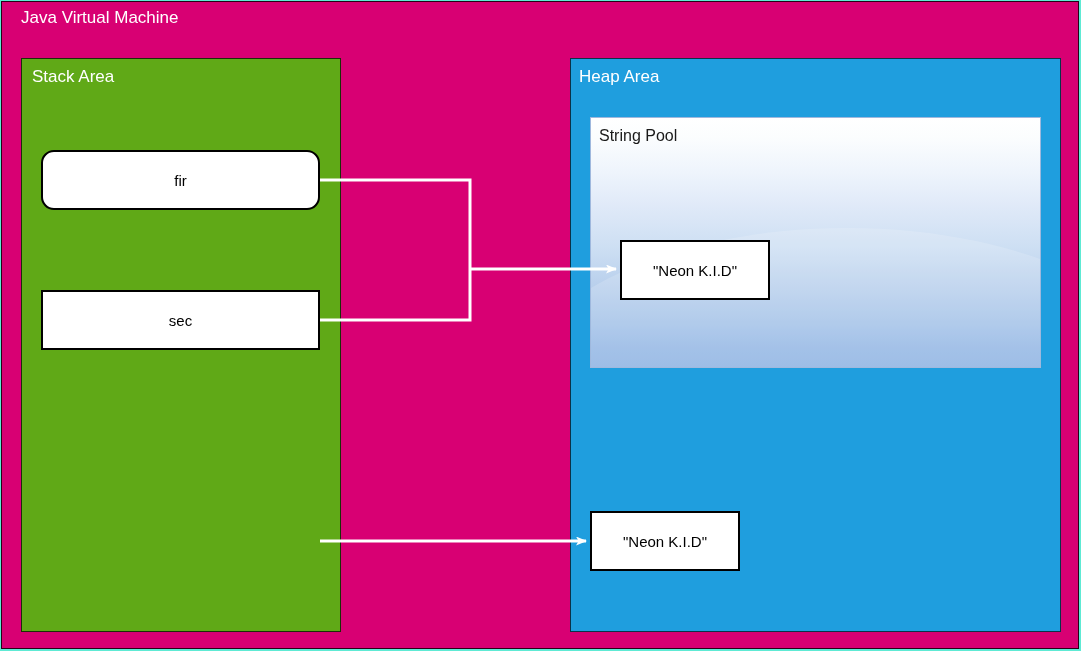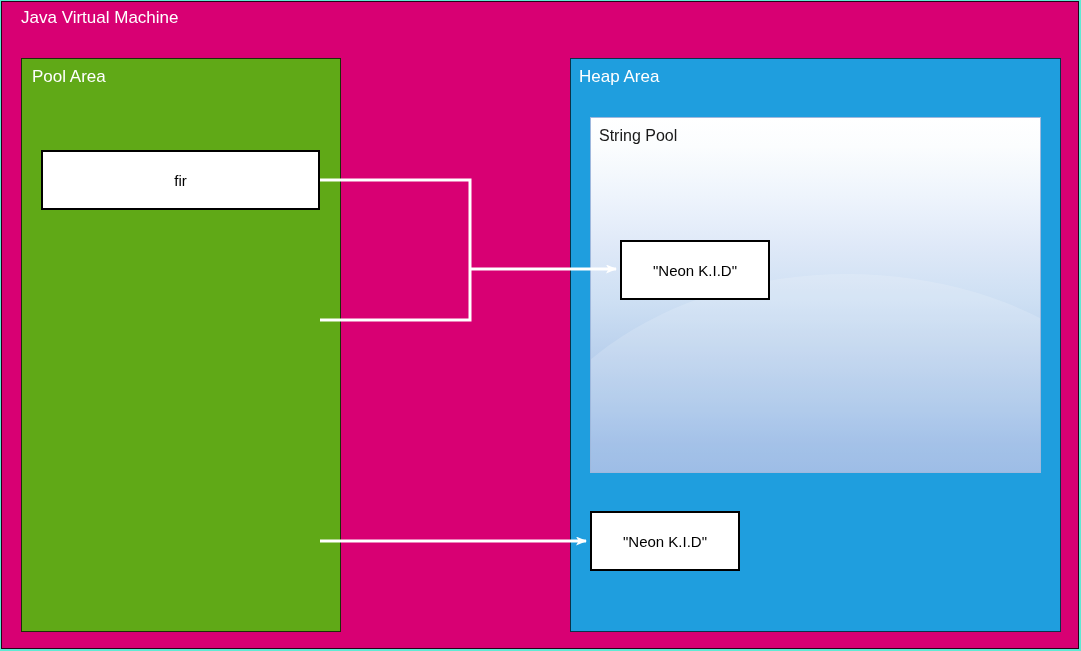--- a/index.html
+++ b/index.html
@@ -81,21 +81,21 @@
     line-height: 20px;
     white-space: nowrap;
   }
 
   
   .stringpool-box {
     position: absolute;
     left: 590px;
     top: 117px;
     width: 451px;
-    height: 356px;
+    height: 251px;
     border: 1px solid #9fb8dd;
     box-sizing: border-box;
     background: linear-gradient(to bottom,
         #ffffff 0%,
         #fbfdfe 8%,
         #eef4fc 22%,
         #dfe9f8 36%,
         #cddff3 52%,
         #b8cfec 68%,
         #a3c2e8 82%,
@@ -133,21 +133,21 @@
     box-sizing: border-box;
     display: flex;
     align-items: center;
     justify-content: center;
     font-size: 15px;
     color: #000000;
     z-index: 4;
     white-space: nowrap;
   }
 
-  .node-fir { left: 41px;  top: 150px; width: 279px; height: 60px; }
+  .node-fir { left: 41px;  top: 150px; width: 279px; height: 60px; border-radius: 13px; }
   .node-sec { left: 41px;  top: 290px; width: 279px; height: 60px; }
   .node-thr { left: 41px;  top: 511px; width: 279px; height: 60px; }
 
   .node-pool-str { left: 620px; top: 240px; width: 150px; height: 60px; }
   .node-heap-str { left: 590px; top: 511px; width: 150px; height: 60px; }
 
   
   .connectors {
     position: absolute;
     left: 0;
@@ -161,21 +161,21 @@
 </head>
 <body>
 
 <div id="canvas">
 
   <div class="jvm-box">
     <div class="jvm-title">Java Virtual Machine</div>
   </div>
 
   <div class="stack-box">
-    <div class="stack-title">Pool Area</div>
+    <div class="stack-title">Stack Area</div>
   </div>
 
   <div class="heap-box">
     <div class="heap-title">Heap Area</div>
   </div>
 
   <div class="stringpool-box">
     <div class="stringpool-sweep"></div>
     <div class="stringpool-title">String Pool</div>
   </div>
@@ -191,19 +191,20 @@
 
     <path d="M320,320 L470,320 L470,269" fill="none" stroke="#ffffff" stroke-width="3"></path>
 
     <path d="M470,269 L616,269" fill="none" stroke="#ffffff" stroke-width="3" marker-end="url(#arrowhead)"></path>
 
     <path d="M320,541 L586,541" fill="none" stroke="#ffffff" stroke-width="3" marker-end="url(#arrowhead)"></path>
   </svg>
 
   <div class="node node-fir">fir</div>
 
+  <div class="node node-sec">sec</div>
 
 
   <div class="node node-pool-str">"Neon K.I.D"</div>
 
   <div class="node node-heap-str">"Neon K.I.D"</div>
 
 </div>
 
 </body></html>

